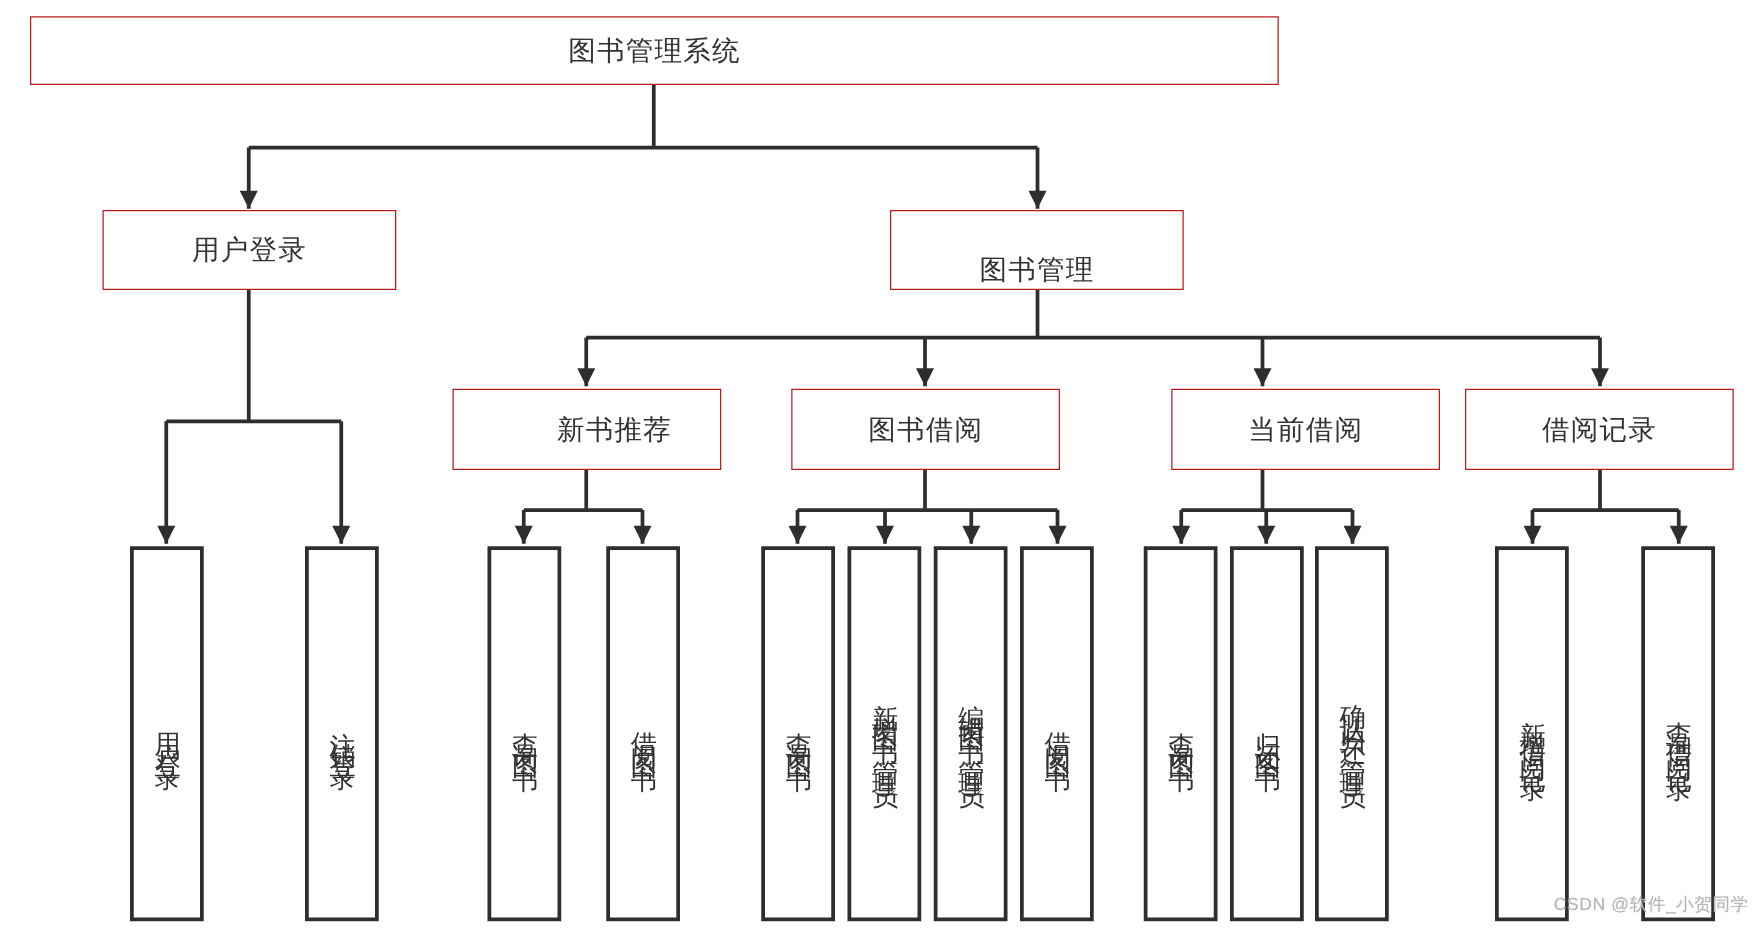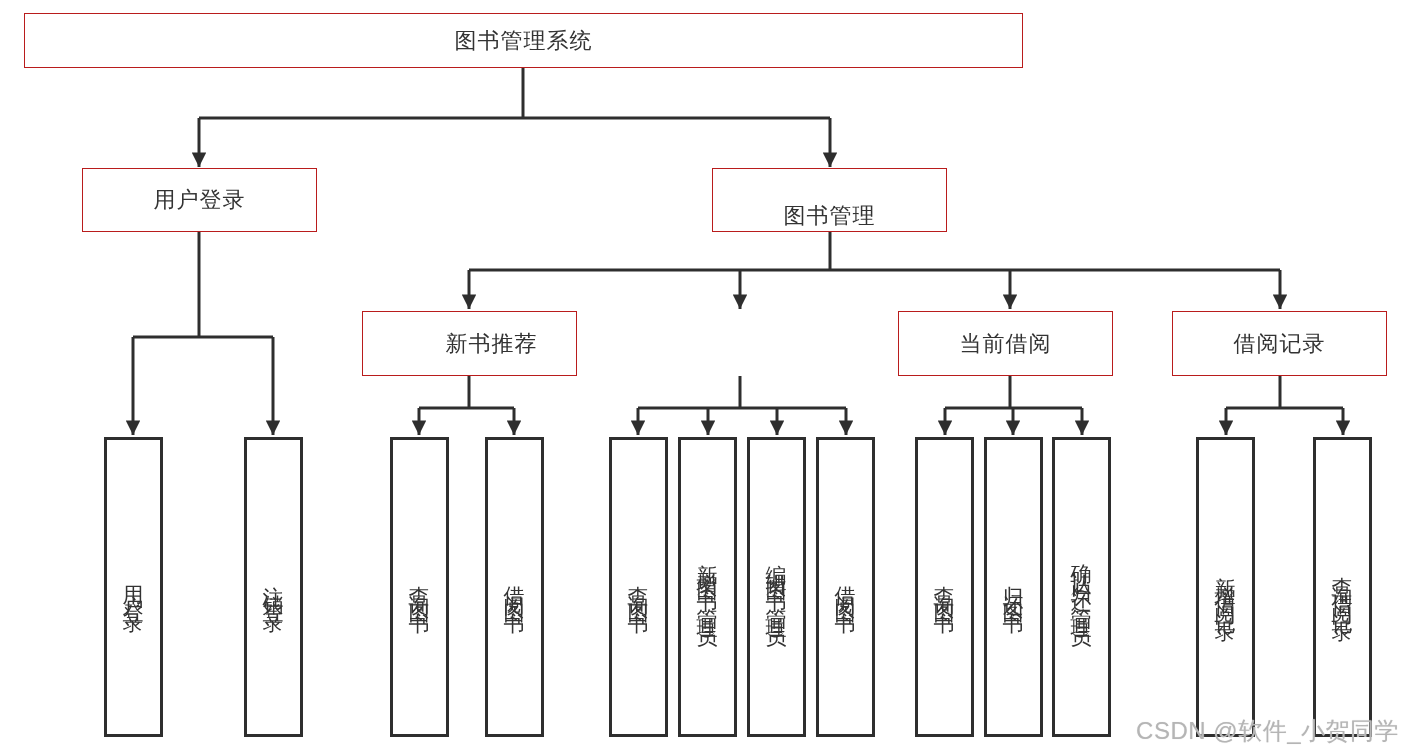--- a/index.html
+++ b/index.html
@@ -35,21 +35,21 @@
     text-orientation:mixed;
     font-size:21px;
     letter-spacing:9px;
     line-height:1;
     color:#333333;
     white-space:nowrap;
   }
   #watermark{
     position:absolute;
     right:6px;top:715px;
-    font-size:24px;
+    font-size:14px;
     color:#b5b5b5;
     letter-spacing:0.5px;
     z-index:5;
     text-shadow:0 0 1px #d9d9d9;
   }
 </style>
 </head>
 <body>
 
 <div id="canvas">
@@ -111,21 +111,24 @@
   <div class="hnode" style="left:82px;top:168px;width:235px;height:64px;">
     <span>用户登录</span>
   </div>
   <div class="hnode" style="left:712px;top:168px;width:235px;height:64px;align-items:flex-end;">
     <span>图书管理</span>
   </div>
 
   <div class="hnode" style="left:362px;top:311px;width:215px;height:65px;padding-left:44px;">
     <span>新书推荐</span>
   </div>
-  <div class="hnode" style="left:898px;top:311px;width:215px;height:65px;">
+  <div class="hnode" style="left:633px;top:311px;width:215px;height:65px;">
+    <span>图书借阅</span>
+  </div>
+  <div class="hnode" style="left:937px;top:311px;width:215px;height:65px;">
     <span>当前借阅</span>
   </div>
   <div class="hnode" style="left:1172px;top:311px;width:215px;height:65px;text-align:right;">
     <span>借阅记录</span>
   </div>
 
   <div class="leaf" style="left:104px;width:59px;">
     <span class="vtext">用户登录</span>
   </div>
   <div class="leaf" style="left:244px;width:59px;">

